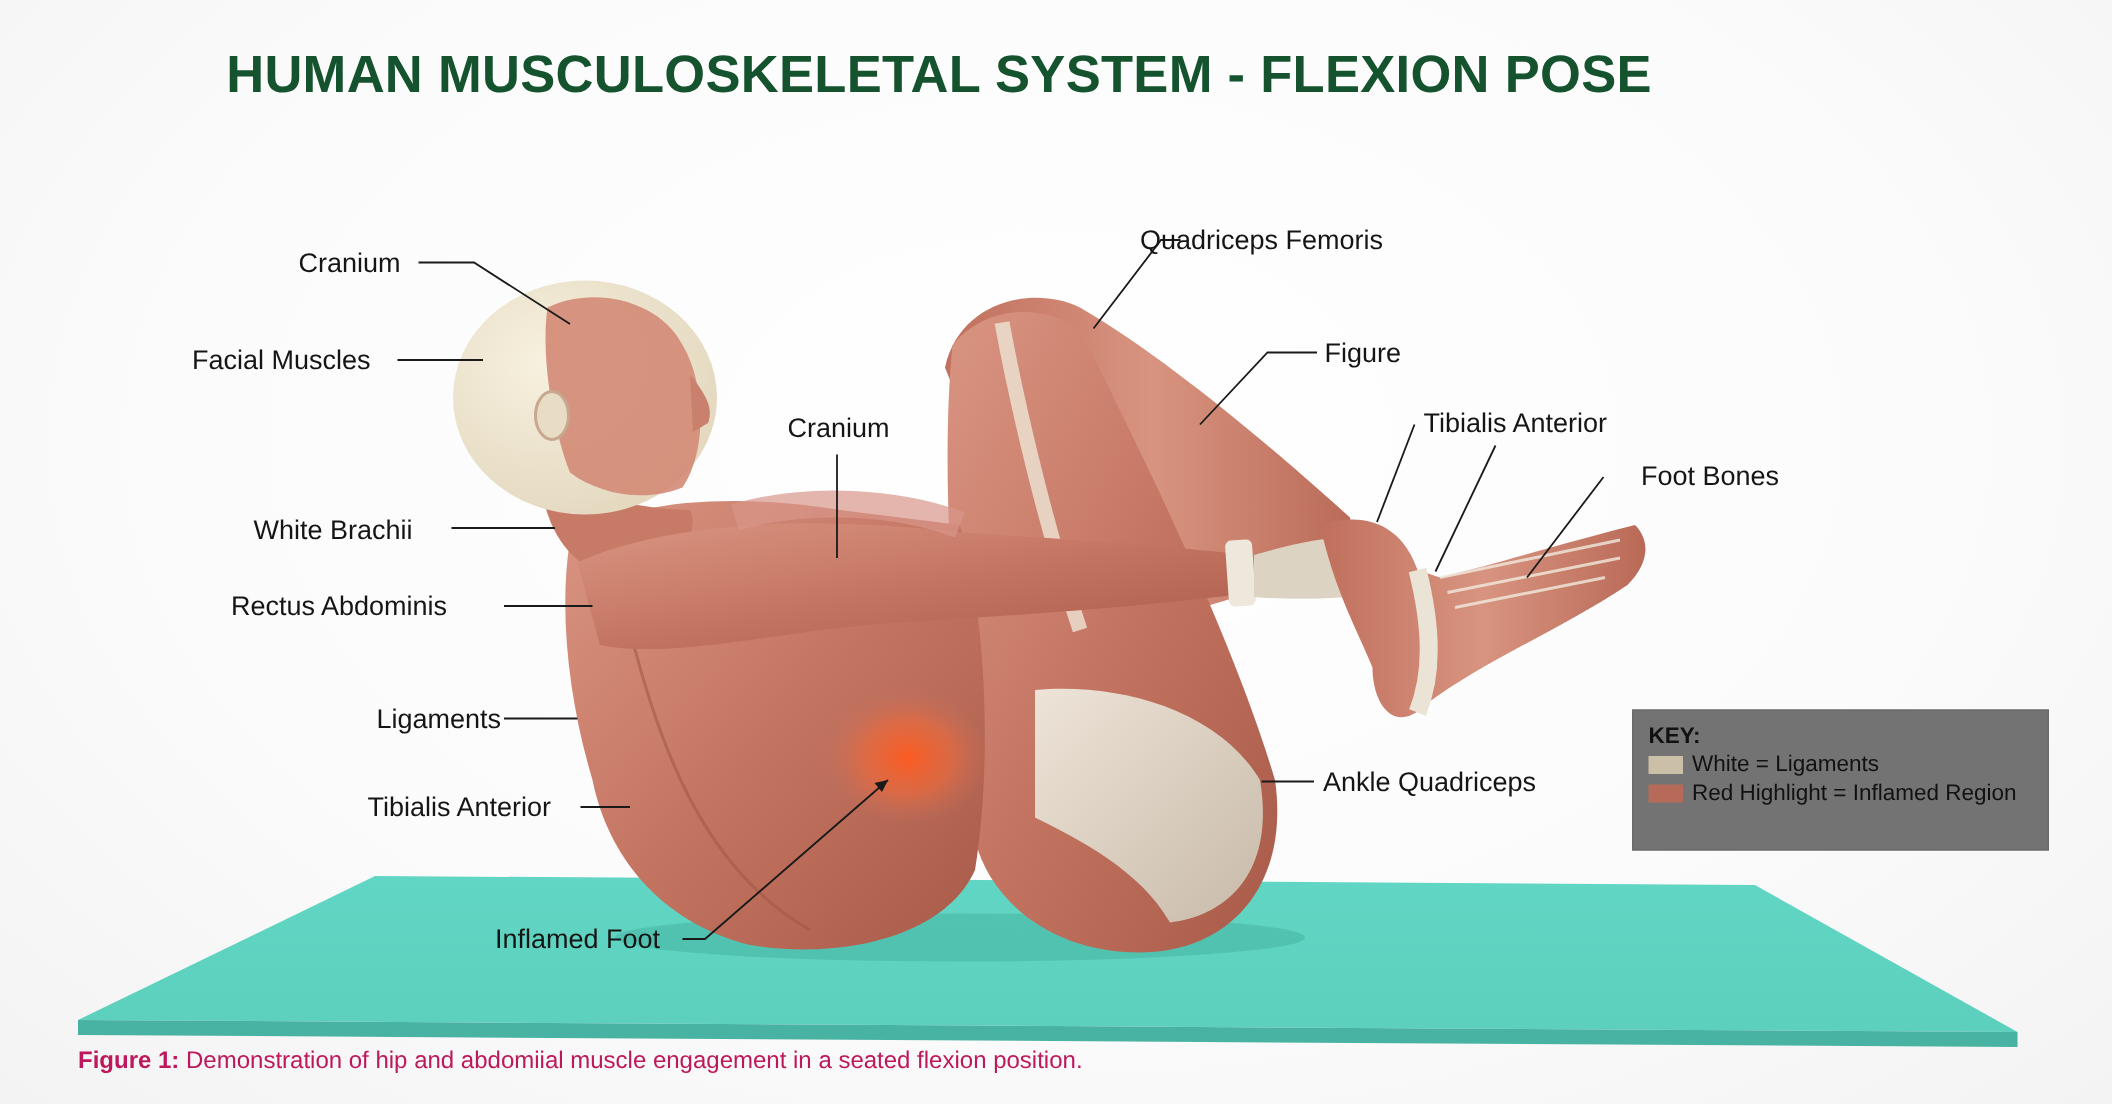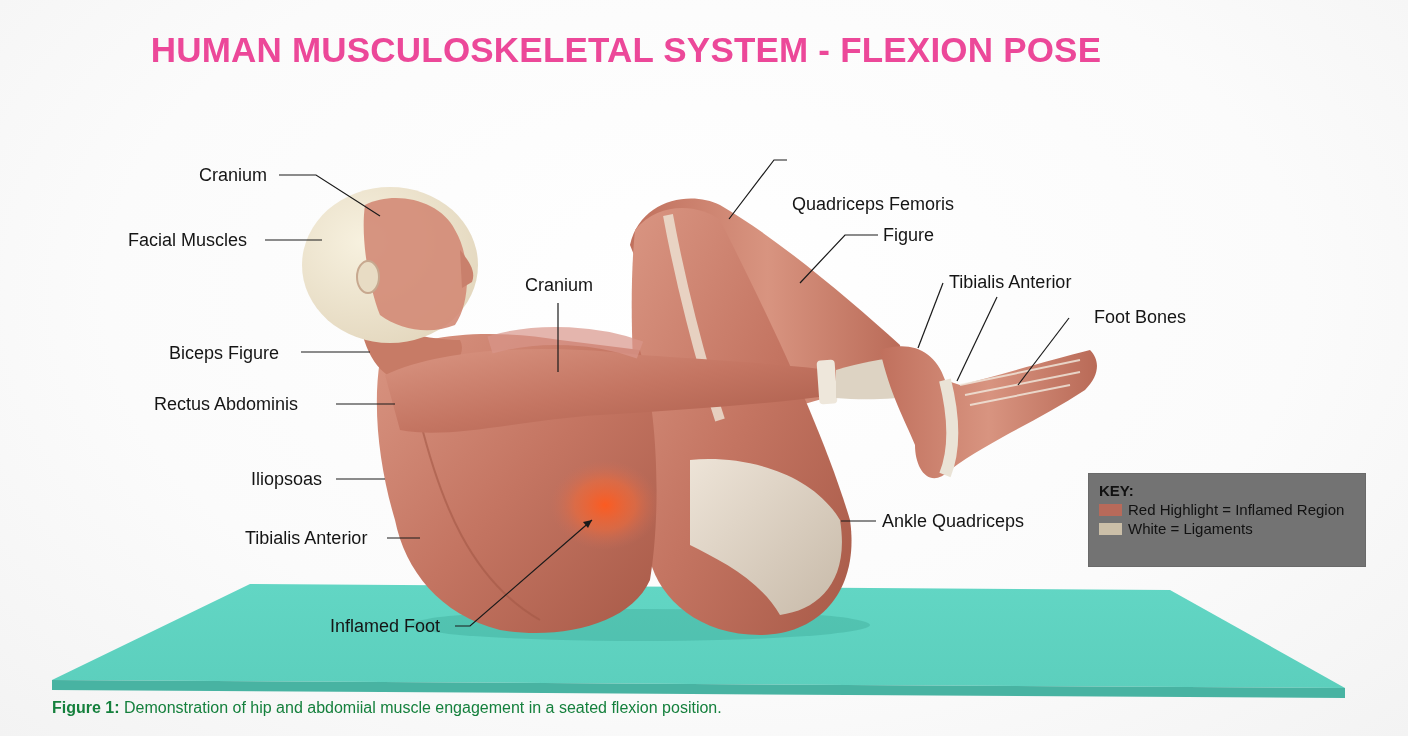--- a/index.html
+++ b/index.html
@@ -3,38 +3,38 @@
 <meta charset="utf-8">
 <style>
   html, body { margin: 0; padding: 0; }
   body {
     width: 1408px; height: 736px; overflow: hidden; position: relative;
     background: radial-gradient(ellipse at 50% 40%, #ffffff 0%, #fbfbfb 60%, #f3f3f3 100%);
     font-family: "Liberation Sans", "DejaVu Sans", sans-serif; color: #111;
   }
   .title {
     position: absolute; left: 0; top: 30px; width: 1252px; text-align: center;
-    font-size: 35px; font-weight: 700; letter-spacing: 0.2px; color: #ec4899;
+    font-size: 35px; font-weight: 700; letter-spacing: 0.2px; color: #14532d;
     font-family: "Liberation Sans", sans-serif;
   }
   svg.scene { position: absolute; left: 0; top: 0; }
   .label {
     position: absolute; font-size: 18px; color: #151515; white-space: nowrap;
     line-height: 20px;
   }
   .legend {
     position: absolute; left: 1088px; top: 473px; width: 278px; height: 94px;
     border: 1px solid #6a6a6a; background: #737373; box-sizing: border-box;
     padding: 8px 10px;
   }
   .legend-title { font-weight: 700; font-size: 15px; line-height: 18px; }
   .legend-row { display: flex; align-items: center; font-size: 15px; line-height: 19px; }
   .swatch { width: 23px; height: 12px; margin-right: 6px; }
   .caption {
-    position: absolute; left: 52px; top: 699px; font-size: 16px; color: #15803d;
+    position: absolute; left: 52px; top: 699px; font-size: 16px; color: #be185d;
   }
   .caption b { font-weight: 700; }
 </style>
 </head>
 <body>
 
 <div class="title">HUMAN MUSCULOSKELETAL SYSTEM - FLEXION POSE</div>
 
 <svg class="scene" width="1408" height="736" viewBox="0 0 1408 736">
   <defs>
@@ -116,39 +116,39 @@
     <polyline points="943,283 918,348"></polyline>
     <line x1="997" y1="297" x2="957" y2="381"></line>
     <polyline points="1069,318 1018,385"></polyline>
     <line x1="876" y1="521" x2="841" y2="521"></line>
   </g>
   <polygon points="592,520 583,522 588,528" fill="#1a1a1a"></polygon>
 </svg>
 
 <div class="label" style="left:199px; top:165px;">Cranium</div>
 <div class="label" style="left:128px; top:230px;">Facial Muscles</div>
-<div class="label" style="left:169px; top:343px;">Biceps Figure</div>
+<div class="label" style="left:169px; top:343px;">White Brachii</div>
 <div class="label" style="left:154px; top:394px;">Rectus Abdominis</div>
-<div class="label" style="left:251px; top:469px;">Iliopsoas</div>
+<div class="label" style="left:251px; top:469px;">Ligaments</div>
 <div class="label" style="left:245px; top:528px;">Tibialis Anterior</div>
 <div class="label" style="left:525px; top:275px;">Cranium</div>
 <div class="label" style="left:330px; top:616px;">Inflamed Foot</div>
-<div class="label" style="left:792px; top:150px;margin-top:44px;">Quadriceps Femoris</div>
+<div class="label" style="left:760px; top:150px;">Quadriceps Femoris</div>
 <div class="label" style="left:883px; top:225px;">Figure</div>
 <div class="label" style="left:949px; top:272px;">Tibialis Anterior</div>
 <div class="label" style="left:1075px; top:307px;margin-left:19px;">Foot Bones</div>
 <div class="label" style="left:882px; top:511px;">Ankle Quadriceps</div>
 
 <div class="legend">
   <div class="legend-title">KEY:</div>
   <div class="legend-row">
+    <span class="swatch" style="background:#cbbfa8;"></span>
+    <span>White = Ligaments</span>
+  </div>
+  <div class="legend-row">
     <span class="swatch" style="background:#b86a5a;"></span>
     <span>Red Highlight = Inflamed Region</span>
-  </div>
-  <div class="legend-row">
-    <span class="swatch" style="background:#cbbfa8;"></span>
-    <span>White = Ligaments</span>
   </div>
 </div>
 
 <div class="caption">
   <b>Figure 1:</b><span> Demonstration of hip and abdomiial muscle engagement in a seated flexion position.</span>
 </div>
 
 </body></html>

